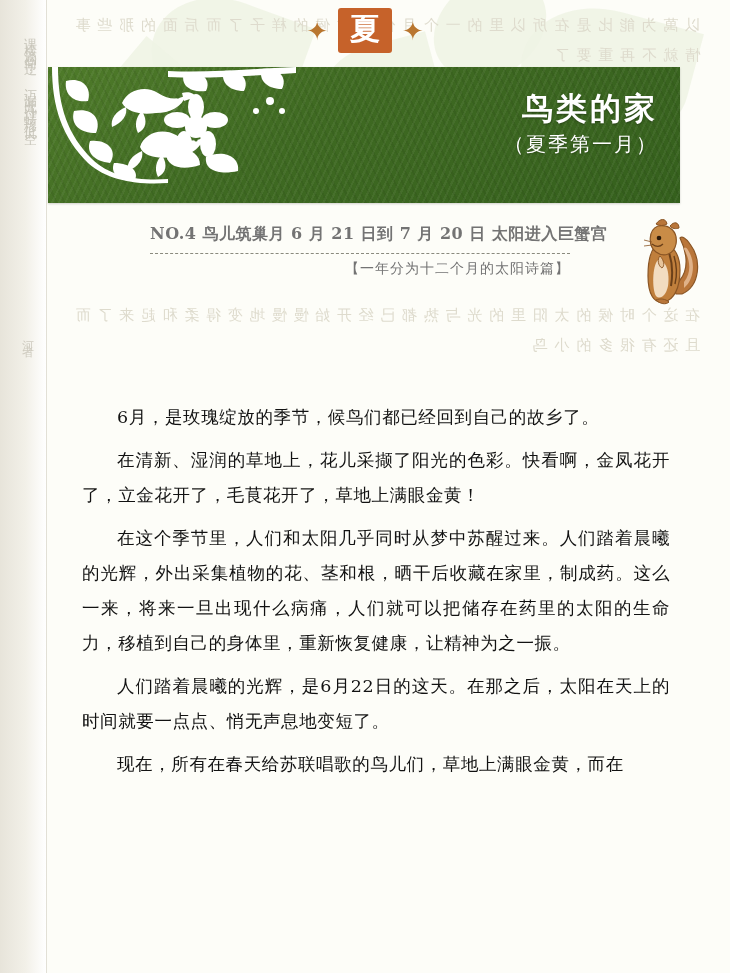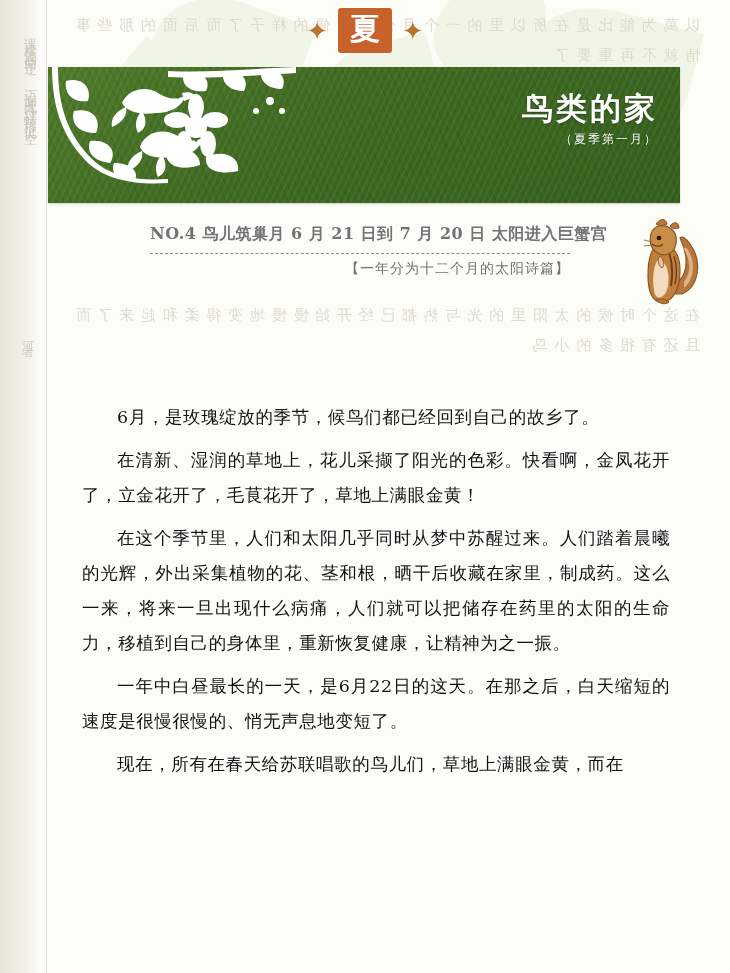--- a/index.html
+++ b/index.html
@@ -141,21 +141,21 @@
   }
   .banner-title .main {
     font-size: 31px;
     font-weight: 700;
     letter-spacing: 3px;
     text-shadow: 0 1px 2px rgba(0,0,0,.35);
     line-height: 1.1;
   }
   .banner-title .sub {
     margin-top: 6px;
-    font-size: 12px;
+    font-size: 20px;
     letter-spacing: 2px;
     text-shadow: 0 1px 2px rgba(0,0,0,.3);
   }
 
   
   .meta {
     position: absolute;
     left: 150px;
     top: 224px;
     width: 420px;
@@ -322,17 +322,17 @@
     <path d="M14 29 L6 30" stroke="#8a5524" stroke-width=".8"></path>
 
     <path d="M18 84 C22 88 28 89 31 86 C28 83 22 82 18 84 Z" fill="#b9763a" stroke="#8a5524" stroke-width="1"></path>
     <path d="M22 40 C26 44 27 50 24 52 C20 50 19 43 22 40 Z" fill="#e7c59c" stroke="#8a5524" stroke-width=".9"></path>
   </svg>
 
   <div class="body-text">
     <p>6月，是玫瑰绽放的季节，候鸟们都已经回到自己的故乡了。</p>
     <p>在清新、湿润的草地上，花儿采撷了阳光的色彩。快看啊，金凤花开了，立金花开了，毛茛花开了，草地上满眼金黄！</p>
     <p>在这个季节里，人们和太阳几乎同时从梦中苏醒过来。人们踏着晨曦的光辉，外出采集植物的花、茎和根，晒干后收藏在家里，制成药。这么一来，将来一旦出现什么病痛，人们就可以把储存在药里的太阳的生命力，移植到自己的身体里，重新恢复健康，让精神为之一振。</p>
-    <p>一年中白昼最长的一天，是6月22日的这天。在那之后，白天缩短的速度是很慢很慢的、悄无声息地变短了。</p>
+    <p>人们踏着晨曦的光辉，是6月22日的这天。在那之后，太阳在天上的时间就要一点点、悄无声息地变短了。</p>
     <p>现在，所有在春天给苏联唱歌的鸟儿们，草地上满眼金黄，而在</p>
   </div>
 
 </div>
 
 </body></html>

